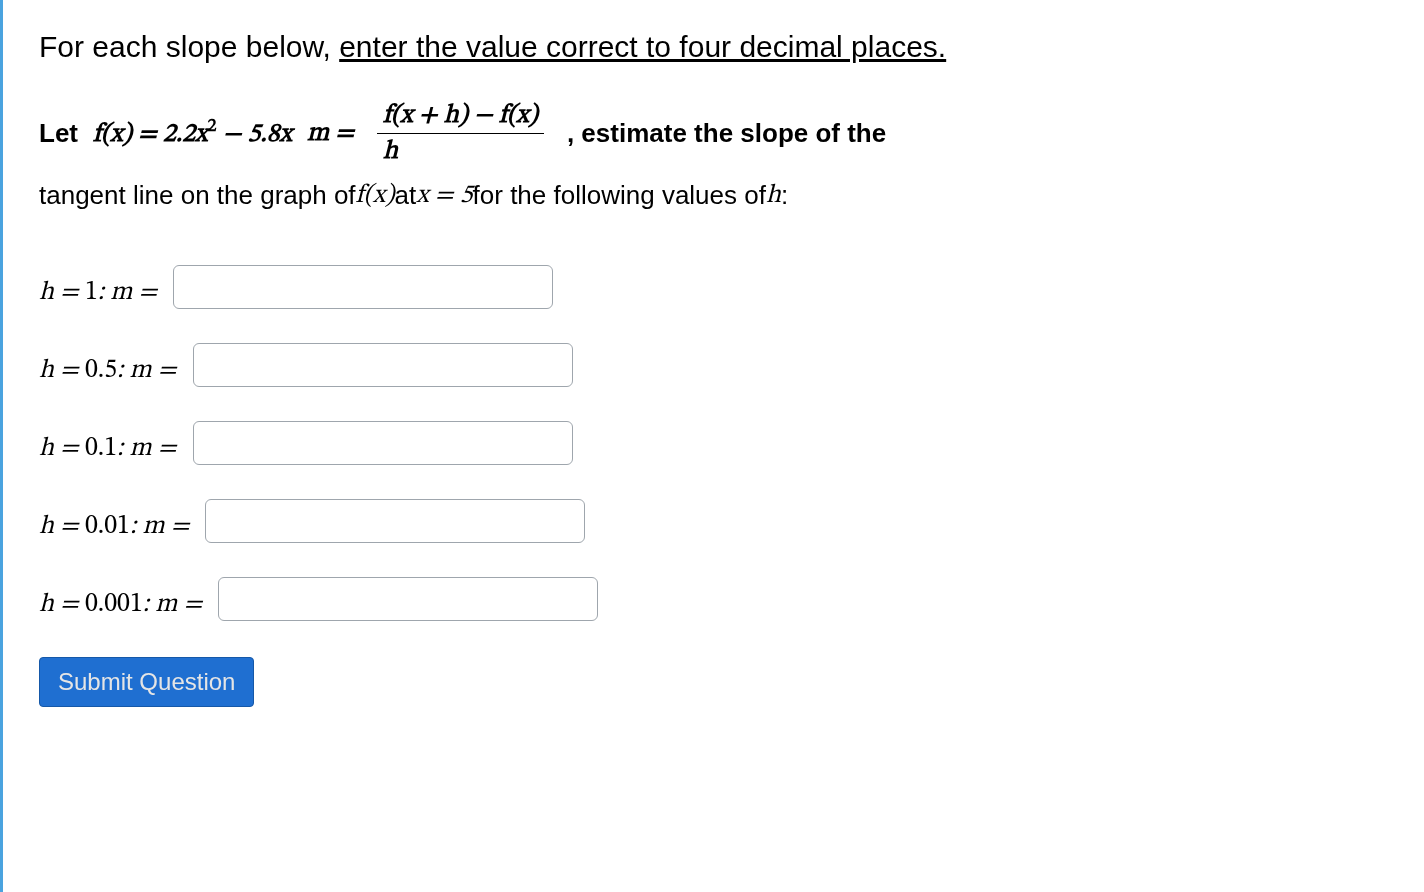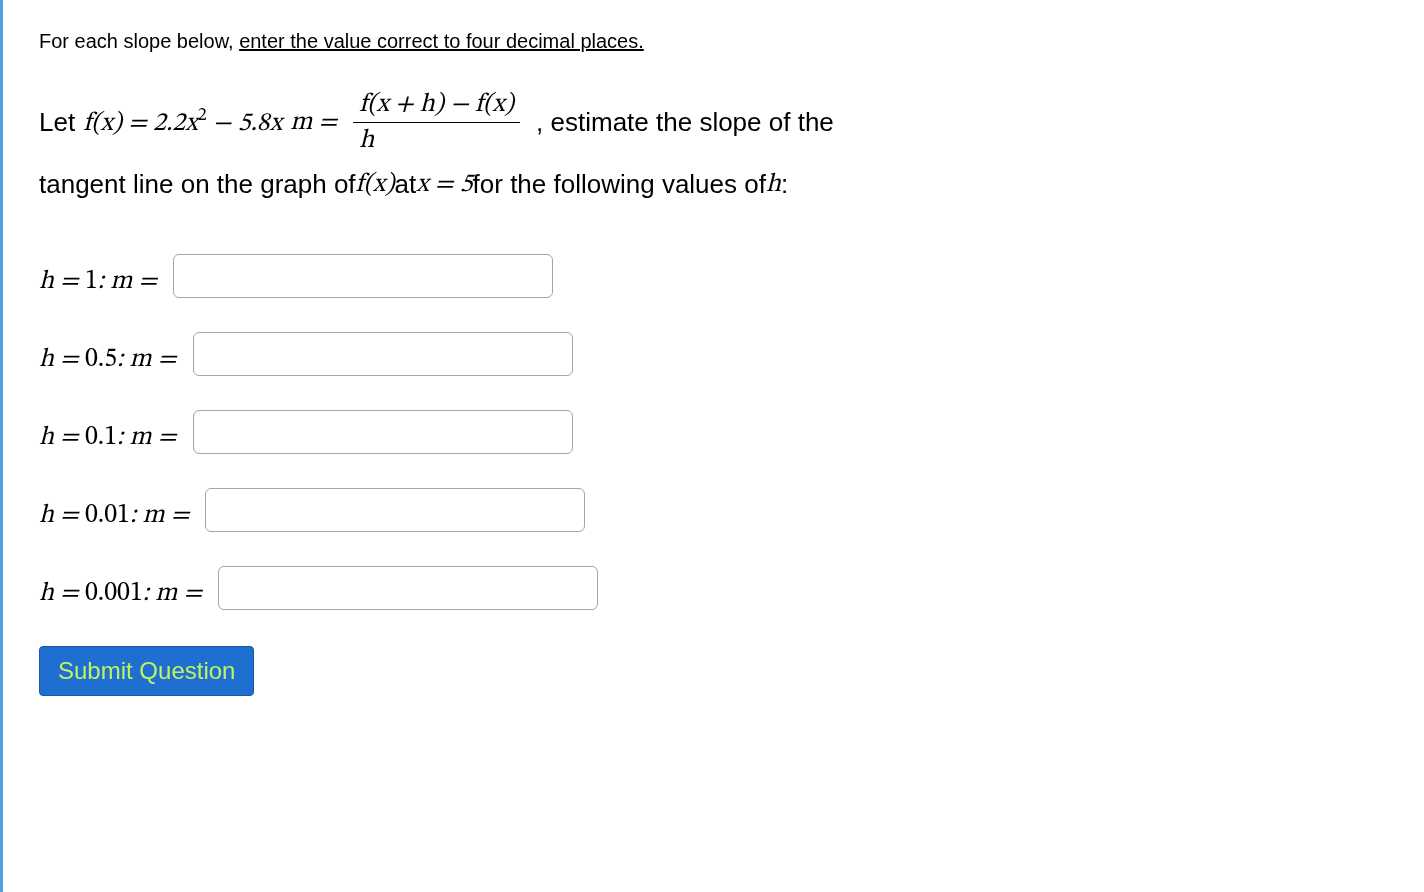--- a/index.html
+++ b/index.html
@@ -14,43 +14,44 @@
     box-sizing: border-box;
   }
   .page {
     padding: 30px 36px 20px 36px;
     border-left: 3px solid #4aa3df;
     min-height: 892px;
     box-sizing: border-box;
   }
   .intro {
     margin: 0 0 36px 0;
-    font-size: 20px;
+    font-size: 30px;
   }
   .underline {
     text-decoration: underline;
   }
   .math {
     font-family: "Cambria Math", "STIX Two Math", "Latin Modern Math", "Times New Roman", serif;
     font-style: italic;
   }
   .math .fn {
     font-style: italic;
   }
   .formula-block {
     font-size: 26px;
     line-height: 1.9;
     margin-bottom: 44px;
   }
   .formula-top {
     display: flex;
     align-items: center;
     flex-wrap: nowrap;
-    gap: 8px;
+    gap: 15px;
     margin-bottom: 4px;
+    font-weight: bold;
   }
   .formula-bottom {
     display: flex;
     align-items: flex-end;
     flex-wrap: nowrap;
   }
   .frac {
     display: inline-flex;
     flex-direction: column;
     align-items: flex-start;
@@ -94,21 +95,21 @@
     border: 1.5px solid #9fa6ad;
     border-radius: 6px;
     box-sizing: border-box;
     background: #ffffff;
   }
   .submit-wrap {
     margin-top: 36px;
   }
   button.submit {
     background: #1f6fd1;
-    color: #bef264;
+    color: #e5e5e5;
     border: 1px solid #1558a8;
     border-radius: 4px;
     padding: 10px 18px;
     font-size: 24px;
     cursor: pointer;
     font-family: inherit;
   }
 </style>
 </head>
 <body>

